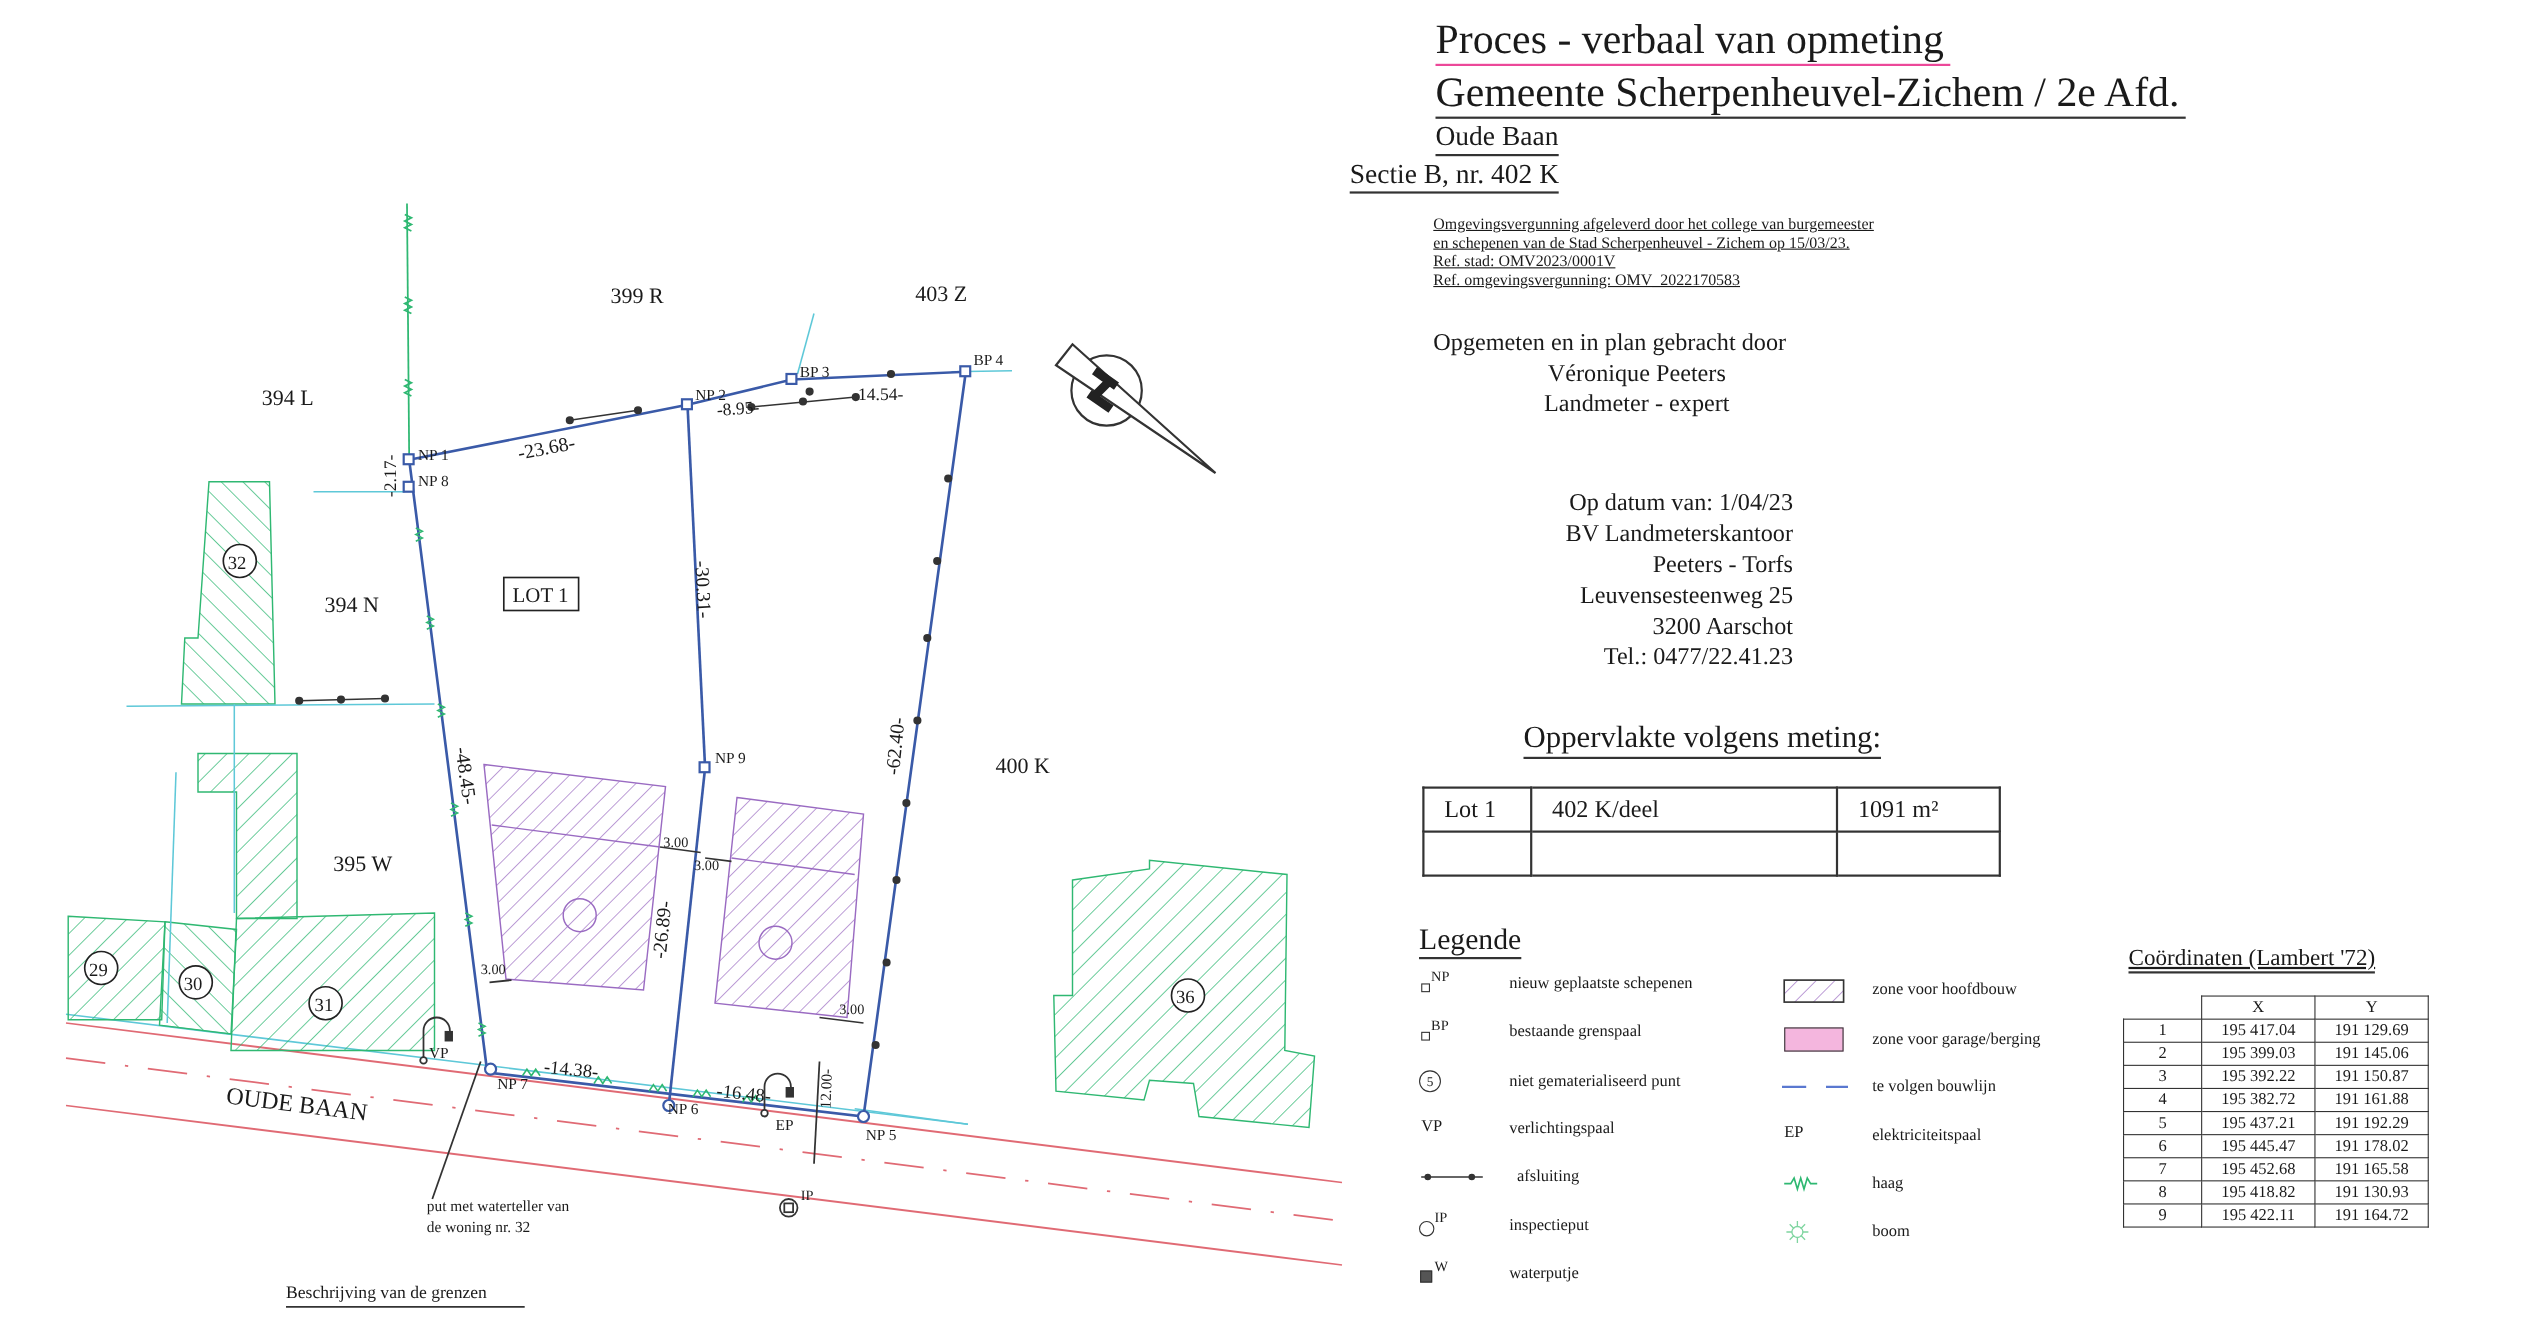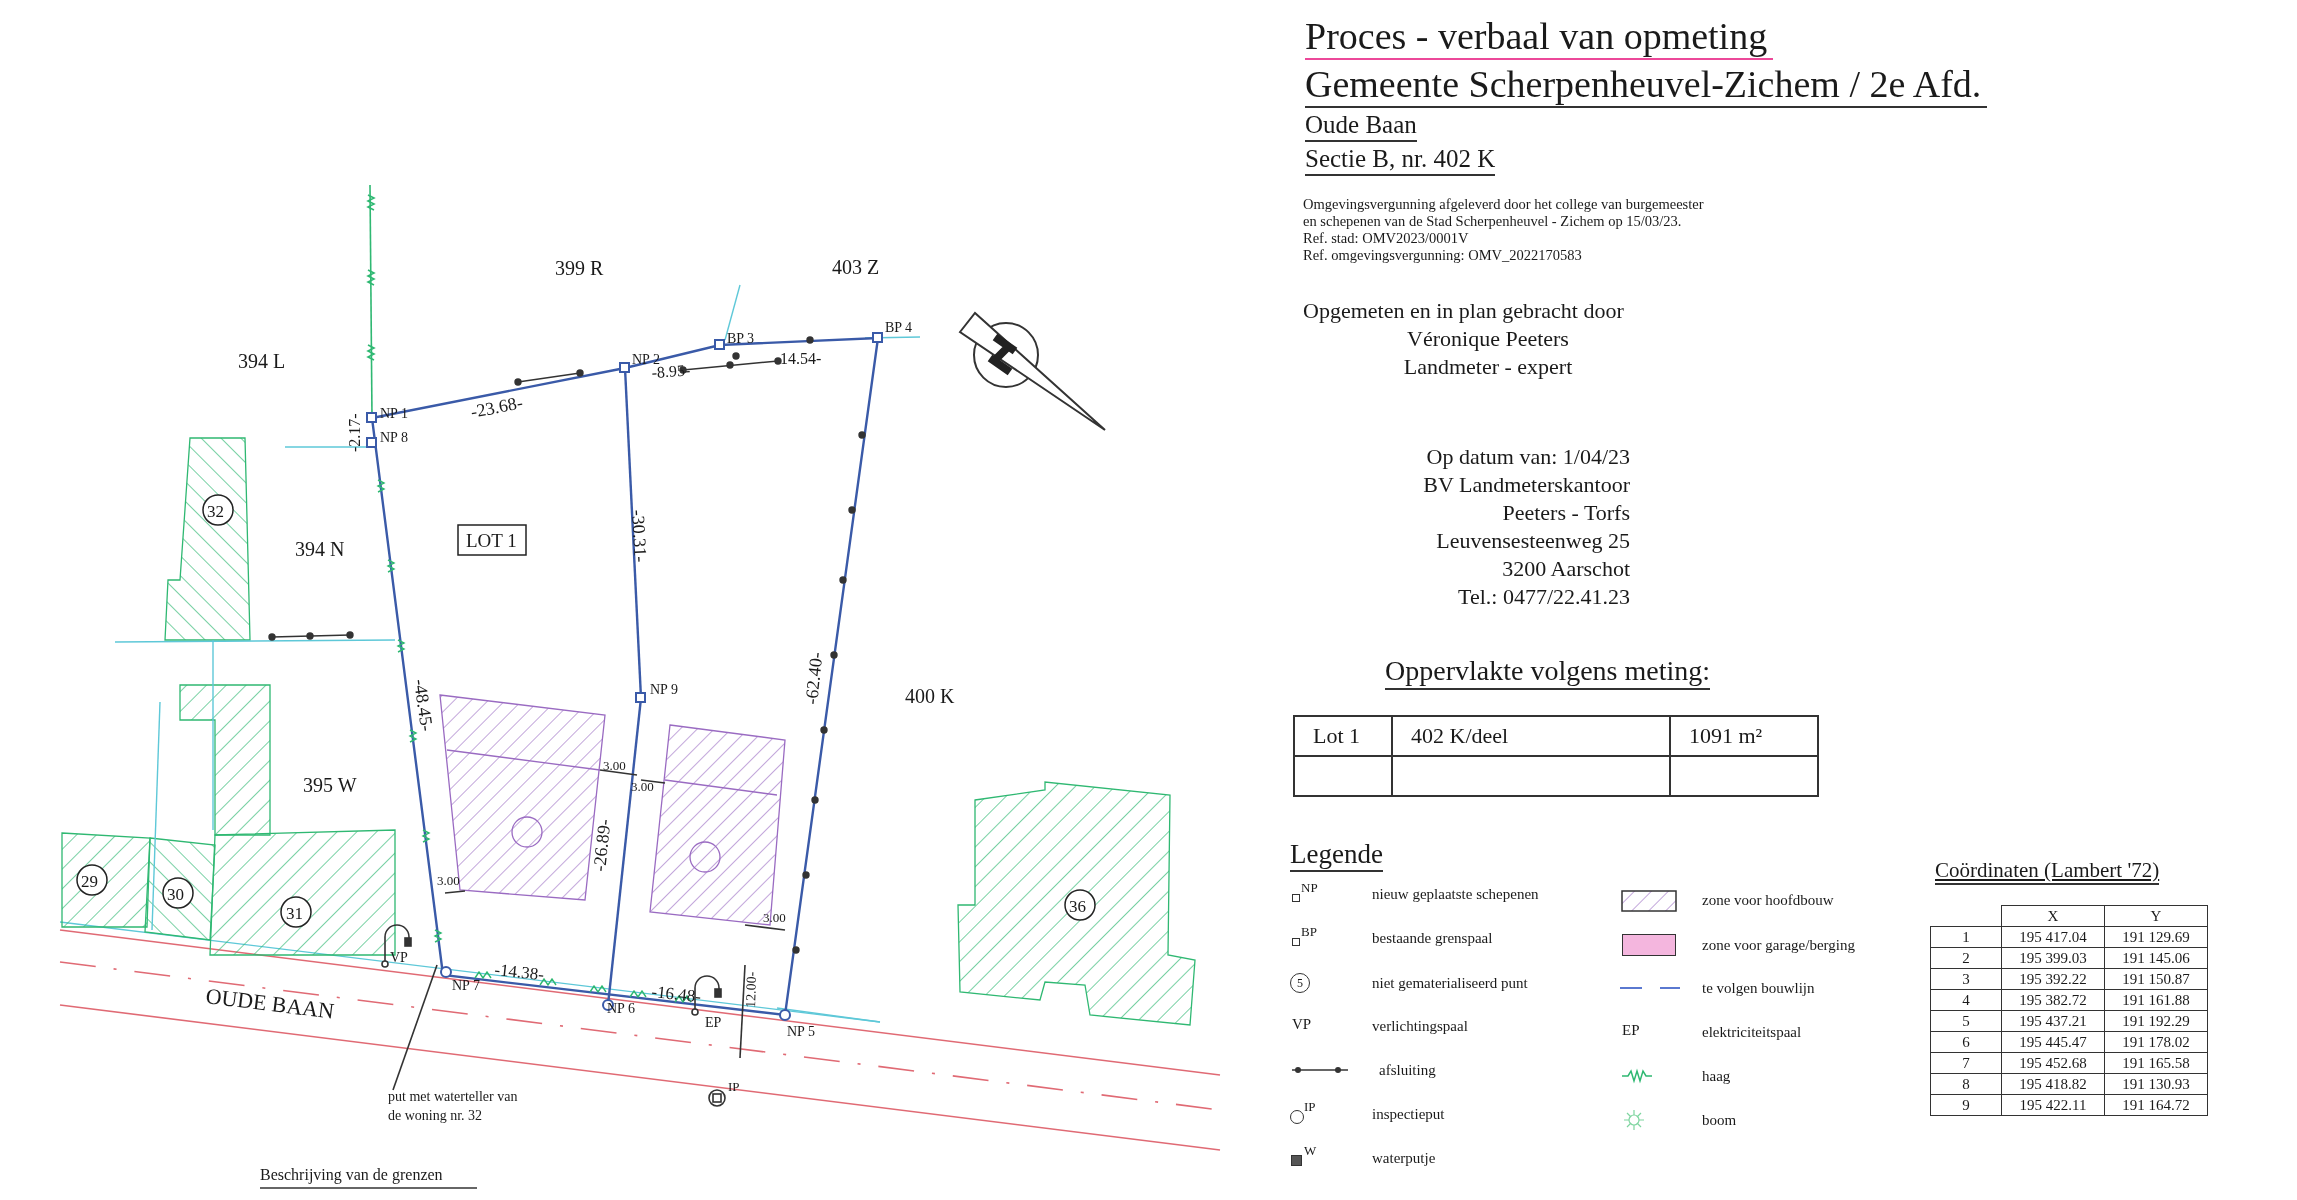--- a/index.html
+++ b/index.html
@@ -3,22 +3,22 @@
 <meta charset="utf-8">
 <style>
   html, body { margin: 0; padding: 0; background: #ffffff; }
   body { width: 2297px; height: 1200px; position: relative; overflow: hidden; font-family: "Liberation Serif", "DejaVu Serif", serif; color: #1a1a1a; }
   .abs { position: absolute; }
   #map { position: absolute; left: 0; top: 0; width: 1270px; height: 1200px; }
   #map text { font-family: "Liberation Serif", "DejaVu Serif", serif; fill: #1a1a1a; }
   .title1 { left: 1305px; top: 14px; font-size: 38px; line-height: 44px; border-bottom: 2px solid #ec4899; padding-right: 6px; }
   .title2 { left: 1305px; top: 62px; font-size: 38px; line-height: 44px; border-bottom: 2px solid #333; padding-right: 6px; }
   .sub1 { left: 1305px; top: 110px; font-size: 25px; line-height: 30px; border-bottom: 2px solid #333; }
-  .sub2 { left: 1305px; top: 144px; font-size: 25px; line-height: 30px; border-bottom: 2px solid #333; }
-  .permit { left: 1303px; top: 196px; font-size: 14.5px; line-height: 17px; }
+  .sub2 { left: 1227px; top: 144px; font-size: 25px; line-height: 30px; border-bottom: 2px solid #333; }
+  .permit { left: 1303px; top: 196px; font-size: 14.5px; line-height: 17px; text-decoration: underline; }
   .survey { left: 1303px; top: 297px; width: 370px; font-size: 22px; line-height: 28px; text-align: center; }
   .survey .first { text-align: left; }
   .company { left: 1330px; top: 443px; width: 300px; font-size: 22px; line-height: 28px; text-align: right; }
   .area-title { left: 1362px; top: 654px; font-size: 28px; border-bottom: 2px solid #333; line-height: 34px; margin-left: 23px; }
   .area-table { left: 1293px; top: 715px; border-collapse: collapse; font-size: 22px; }
   .area-table td { border: 2px solid #333; height: 38px; padding: 0 18px; }
   .legend-title { left: 1290px; top: 838px; font-size: 27px; border-bottom: 2px solid #333; line-height: 32px; }
   .leg-row { position: absolute; font-size: 15px; display: flex; align-items: center; }
   .leg-sym { width: 60px; position: relative; height: 24px; }
   .coord-title { left: 1935px; top: 857px; font-size: 21px; border-bottom: 2px solid #333; line-height: 26px; text-decoration: underline; }

